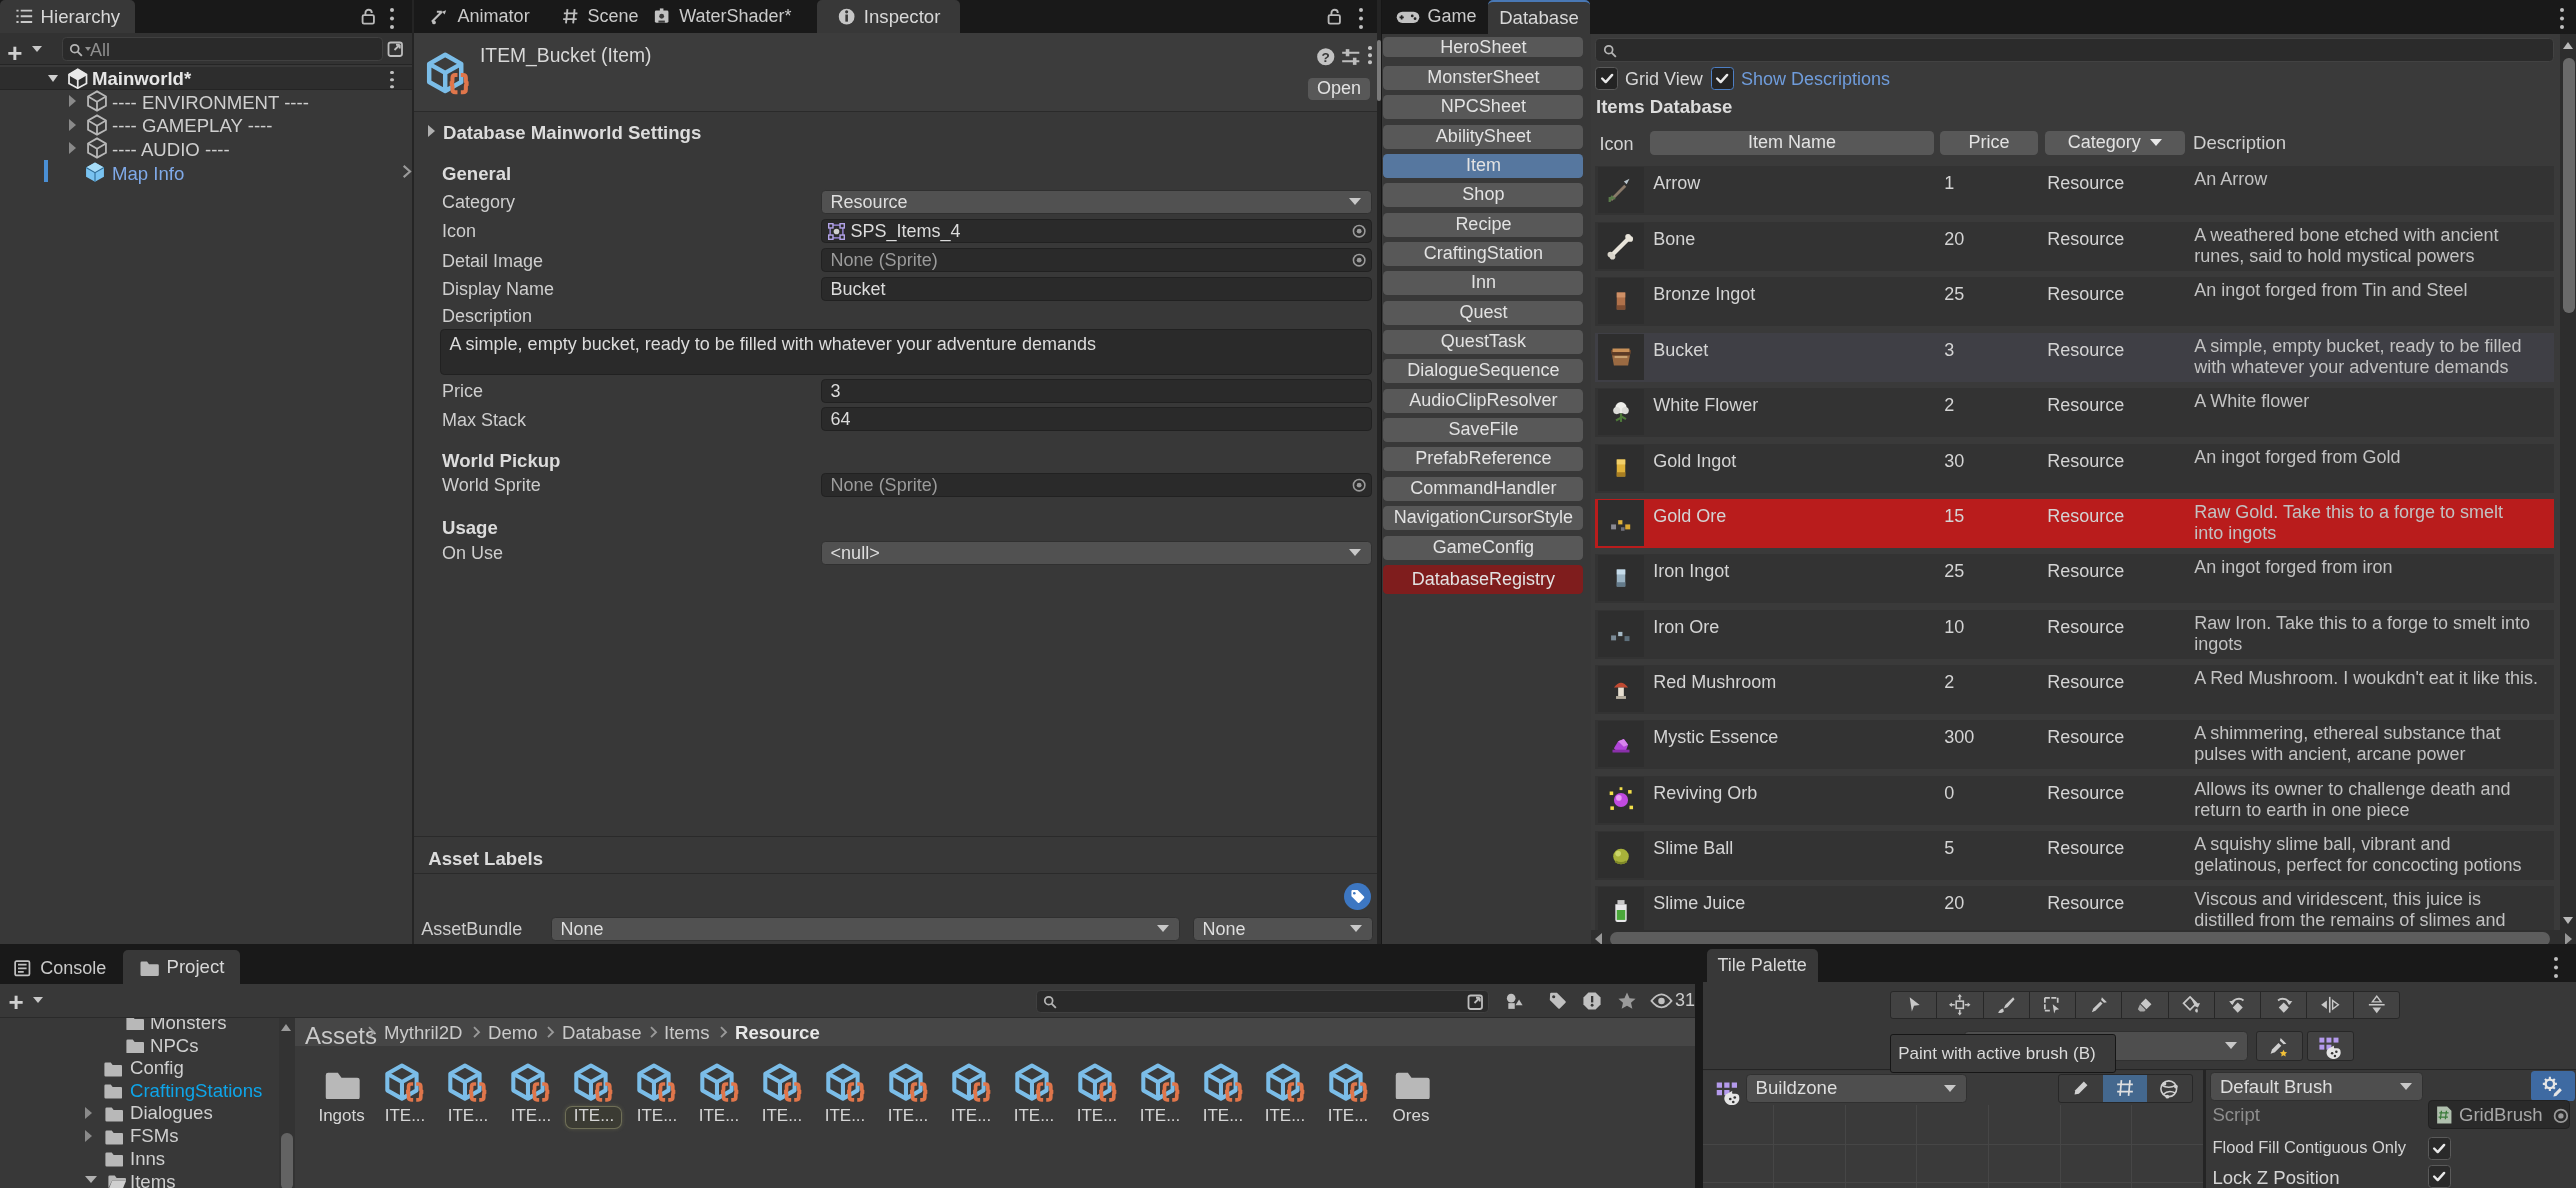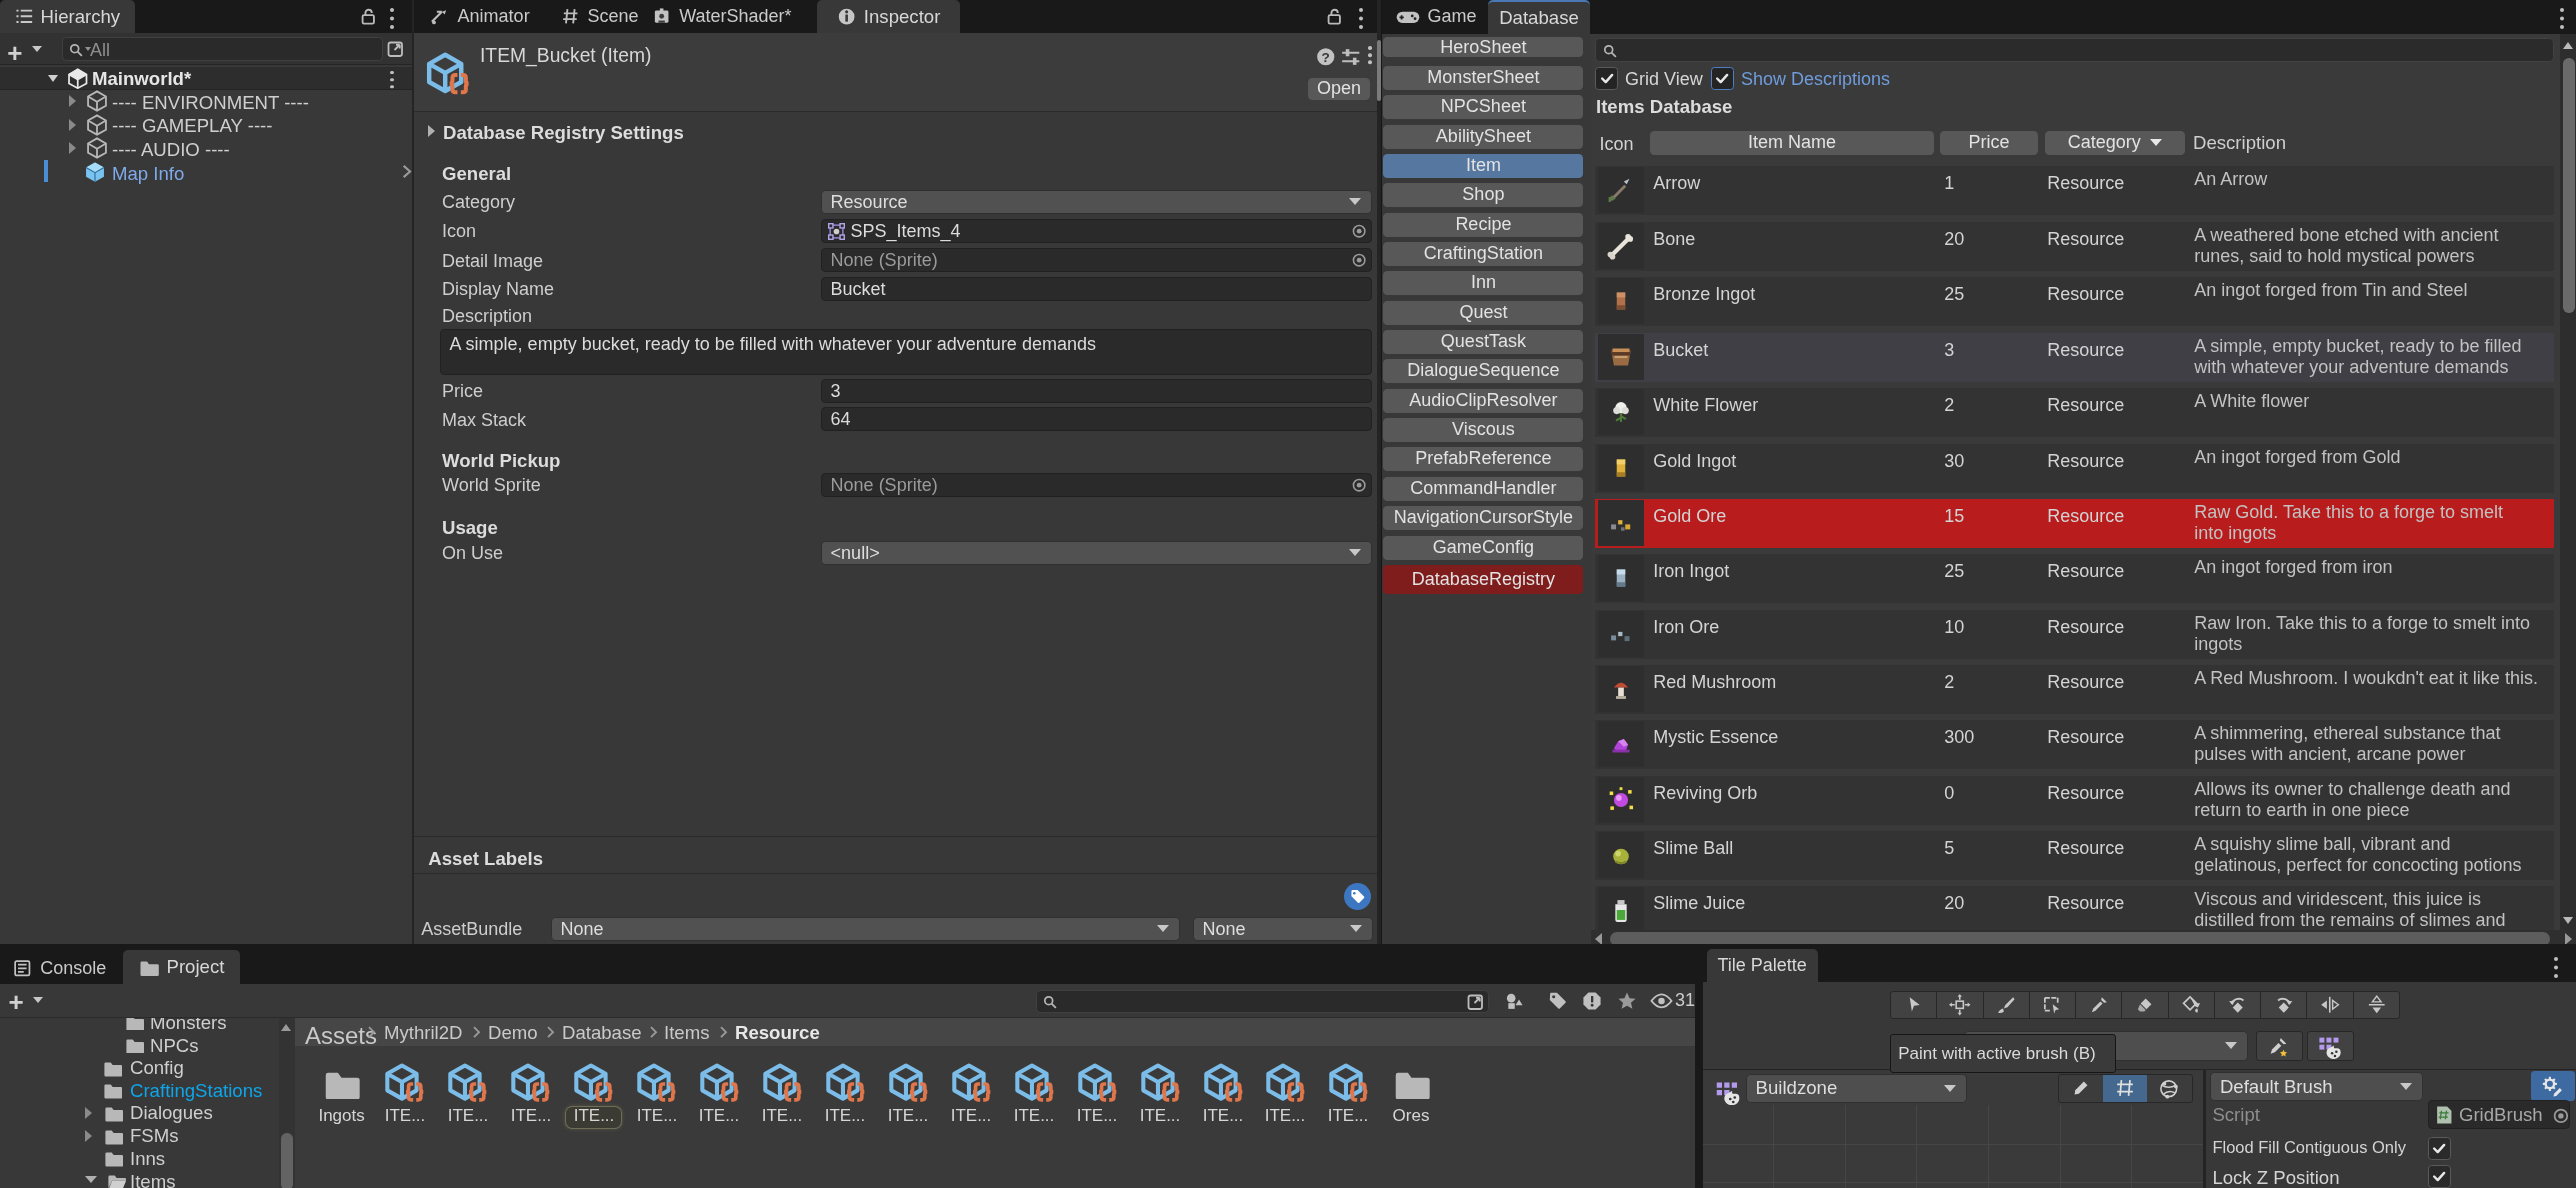--- a/index.html
+++ b/index.html
@@ -182,21 +182,21 @@
       <svg class="a" style="left:926px;top:13.6px" width="21.5" height="20" viewBox="0 0 30 28">
           <path d="M3 8 h24 M3 20 h24" stroke="#bdbdbd" stroke-width="2.6"></path>
           <rect x="8" y="3" width="5" height="10" fill="#bdbdbd"></rect>
           <rect x="18" y="15" width="5" height="10" fill="#bdbdbd"></rect>
         </svg>
       <div class="kebab" style="left:954px;top:13px;width:3.6px;height:3.6px;box-shadow:0 7.2px 0 #c0c0c0,0 14.3px 0 #c0c0c0"></div>
       <div class="btn" style="position:absolute;left:894px;top:45px;width:62px;height:21.5px">Open</div>
     </div>
 
     <div class="trir" style="position:absolute;left:14.3px;top:125px;border-left-color:#b0b0b0"></div>
-    <div class="lbl bold" style="left:29px;top:122px;font-size:18.6px">Database Registry Settings</div>
+    <div class="lbl bold" style="left:29px;top:122px;font-size:18.6px">Database Mainworld Settings</div>
     <div class="lbl bold" style="left:28px;top:163px;font-size:18.6px">General</div>
     <div class="lbl" style="left:28px;top:192px">Category</div>
     <div class="dd" style="left:407px;top:190px;width:551px;height:24px">Resource<div class="tri"></div></div>
     <div class="lbl" style="left:28px;top:221px">Icon</div>
     <div class="fld" style="left:407px;top:219px;width:551px;height:24px;padding-left:5.7px">
       <svg width="17" height="17" viewBox="0 0 24 24" style="margin-right:5.7px">
           <rect x="3" y="3" width="18" height="18" fill="none" stroke="#9a86d8" stroke-width="2"></rect>
           <rect x="1" y="1" width="6" height="6" fill="#2a2a2a" stroke="#b3a4e8" stroke-width="2"></rect>
           <rect x="17" y="1" width="6" height="6" fill="#2a2a2a" stroke="#b3a4e8" stroke-width="2"></rect>
           <rect x="1" y="17" width="6" height="6" fill="#2a2a2a" stroke="#b3a4e8" stroke-width="2"></rect>
@@ -269,21 +269,21 @@
     <div class="btn" style="position:absolute;left:1.4px;top:125px;width:200px;height:23.6px;background:#585858">AbilitySheet</div>
     <div class="btn" style="position:absolute;left:1.4px;top:154px;width:200px;height:23.6px;background:#56779f">Item</div>
     <div class="btn" style="position:absolute;left:1.4px;top:183px;width:200px;height:23.6px;background:#585858">Shop</div>
     <div class="btn" style="position:absolute;left:1.4px;top:213px;width:200px;height:23.6px;background:#585858">Recipe</div>
     <div class="btn" style="position:absolute;left:1.4px;top:242px;width:200px;height:23.6px;background:#585858">CraftingStation</div>
     <div class="btn" style="position:absolute;left:1.4px;top:271px;width:200px;height:23.6px;background:#585858">Inn</div>
     <div class="btn" style="position:absolute;left:1.4px;top:301px;width:200px;height:23.6px;background:#585858">Quest</div>
     <div class="btn" style="position:absolute;left:1.4px;top:330px;width:200px;height:23.6px;background:#585858">QuestTask</div>
     <div class="btn" style="position:absolute;left:1.4px;top:359px;width:200px;height:23.6px;background:#585858">DialogueSequence</div>
     <div class="btn" style="position:absolute;left:1.4px;top:389px;width:200px;height:23.6px;background:#585858">AudioClipResolver</div>
-    <div class="btn" style="position:absolute;left:1.4px;top:418px;width:200px;height:23.6px;background:#585858">Viscous</div>
+    <div class="btn" style="position:absolute;left:1.4px;top:418px;width:200px;height:23.6px;background:#585858">SaveFile</div>
     <div class="btn" style="position:absolute;left:1.4px;top:447px;width:200px;height:23.6px;background:#585858">PrefabReference</div>
     <div class="btn" style="position:absolute;left:1.4px;top:477px;width:200px;height:23.6px;background:#585858">CommandHandler</div>
     <div class="btn" style="position:absolute;left:1.4px;top:506px;width:200px;height:23.6px;background:#585858">NavigationCursorStyle</div>
     <div class="btn" style="position:absolute;left:1.4px;top:536px;width:200px;height:23.6px;background:#585858">GameConfig</div>
     <div class="btn" style="position:absolute;left:1.4px;top:565px;width:200px;height:29px;background:#7f1d1d">DatabaseRegistry</div>
   </div>
   <div id="dbtable" class="a" style="left:209px;top:34px;width:985px;height:915px;background:#3a3a3a">
     <div class="a" style="left:4.3px;top:4.3px;width:959px;height:24px;background:#2b2b2b;border:0.7px solid #424242;border-radius:4.3px">
       <svg class="a" style="left:6.4px;top:5px" width="14.3" height="14.3" viewBox="0 0 20 20">
           <use href="#mag"></use>

